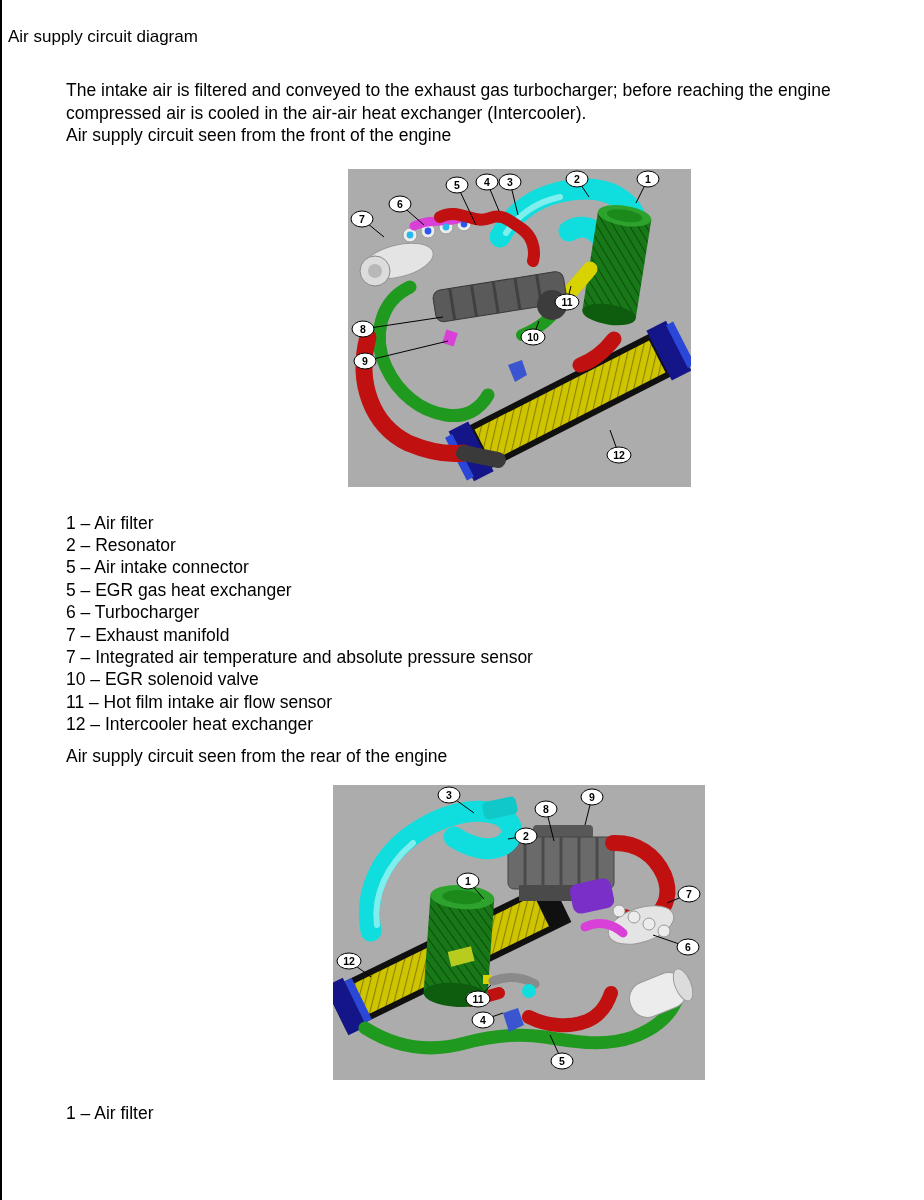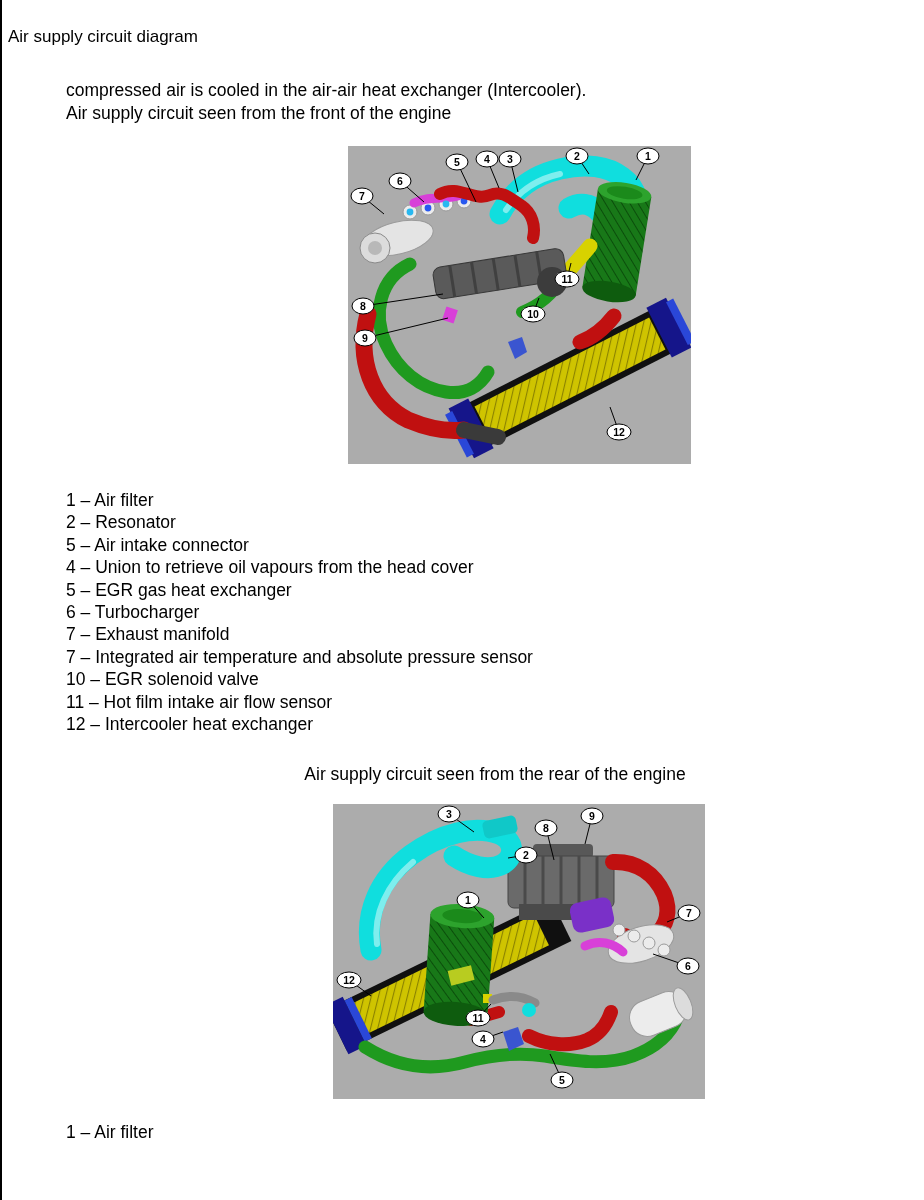--- a/index.html
+++ b/index.html
@@ -10,33 +10,34 @@
   .page{width:100%;height:100%;border-left:2px solid #000;box-sizing:border-box;}
   .heading{font-size:17px;font-weight:normal;padding:27px 0 0 6px;margin:0;}
   .content{margin-left:64px;font-size:17.5px;}
   .textblock{line-height:22.5px;}
   .intro{margin-top:32px;}
   .line{white-space:nowrap;overflow:hidden;}
   .figure{line-height:0;}
   .fig-front{margin:22px 0 0 282px;}
   .fig-rear{margin:18px 0 0 267px;}
   .legend{margin-top:25px;line-height:22.4px;}
-  .caption-rear{margin-top:28px;line-height:22.5px;text-align:center;}
+  .caption-rear{margin-top:9px;line-height:22.5px;}
   .legend-rear{margin-top:22px;line-height:22.5px;}
   svg text.co{font-family:"Liberation Sans",sans-serif;font-size:10.5px;font-weight:bold;text-anchor:middle;}
 </style>
 </head>
 <body>
 
 <div class="page">
 
   <h1 class="heading">Air supply circuit diagram</h1>
 
   <div class="content">
     <div class="textblock intro">
+      <div class="line">The intake air is filtered and conveyed to the exhaust gas turbocharger; before reaching the engine</div>
       <div class="line">compressed air is cooled in the air-air heat exchanger (Intercooler).</div>
       <div class="line">Air supply circuit seen from the front of the engine</div>
     </div>
 
     <div class="figure fig-front">
       <svg width="343" height="318" viewBox="0 0 343 318">
         <defs>
           <pattern id="coreHatch" width="7" height="7" patternUnits="userSpaceOnUse" patternTransform="rotate(40)">
             <rect width="7" height="7" fill="#cfc400"></rect>
             <line x1="0" y1="0" x2="0" y2="7" stroke="#8a8200" stroke-width="2.2"></line>
@@ -176,21 +177,20 @@
               <text class="co" x="271" y="290">12</text>
             </g>
         </g>
       </svg>
     </div>
 
     <div class="legend">
       <div class="line">1 – Air filter</div>
       <div class="line">2 – Resonator</div>
       <div class="line">5 – Air intake connector</div>
-      <div class="line">4 – Union to retrieve oil vapours from the head cover</div>
       <div class="line">5 – EGR gas heat exchanger</div>
       <div class="line">6 – Turbocharger</div>
       <div class="line">7 – Exhaust manifold</div>
       <div class="line">7 – Integrated air temperature and absolute pressure sensor</div>
       <div class="line">10 – EGR solenoid valve</div>
       <div class="line">11 – Hot film intake air flow sensor</div>
       <div class="line">12 – Intercooler heat exchanger</div>
     </div>
 
     <div class="caption-rear line">Air supply circuit seen from the rear of the engine</div>

